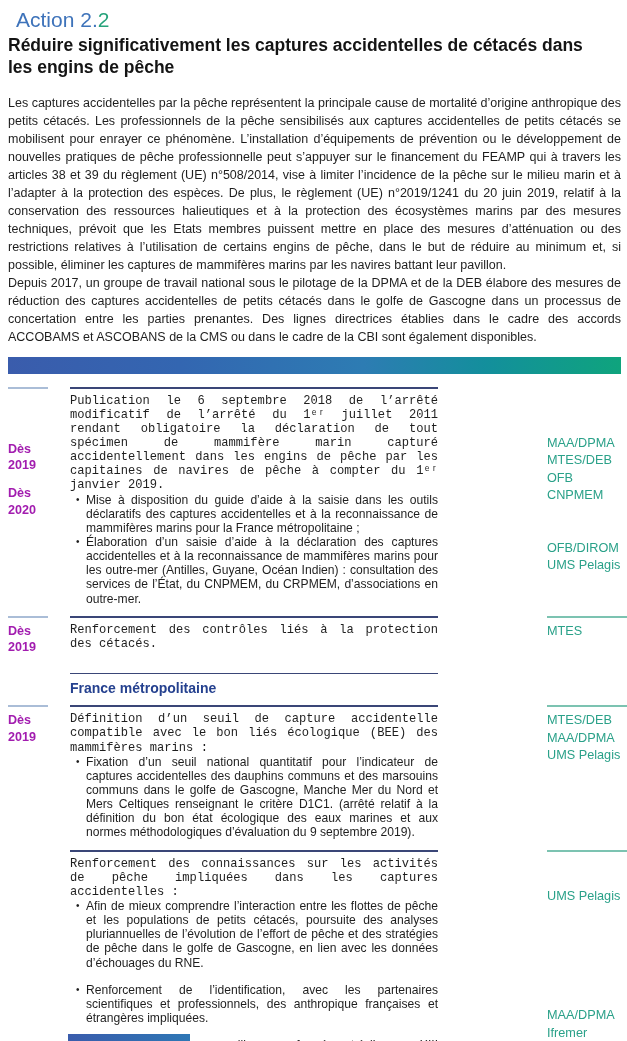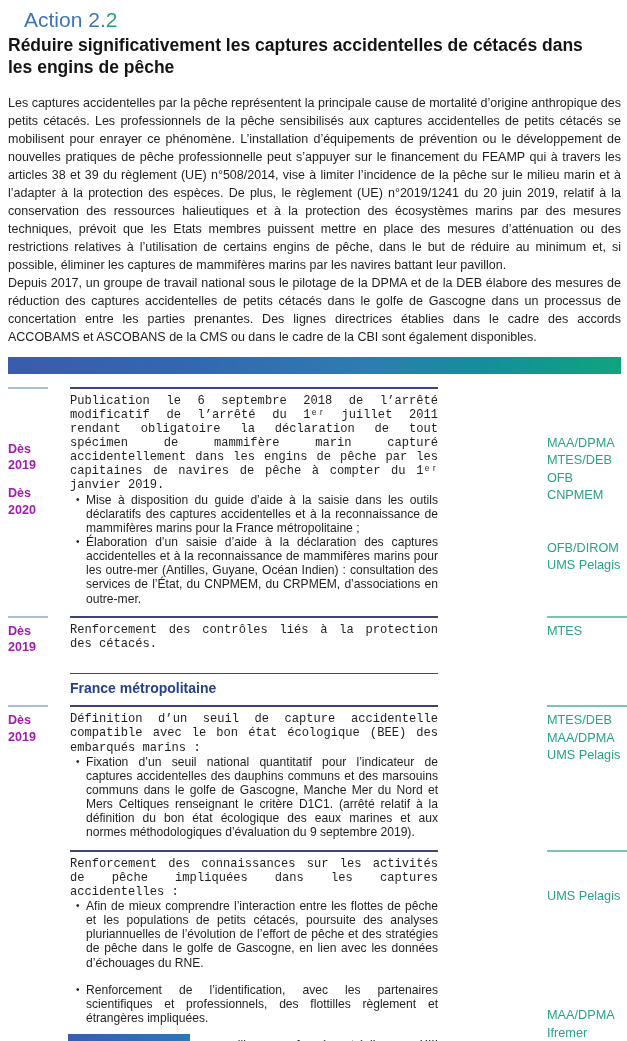--- a/index.html
+++ b/index.html
@@ -5,21 +5,21 @@
   html,body{margin:0;padding:0;}
   body{
     width:627px;height:1041px;position:relative;overflow:hidden;
     background:#ffffff;color:#1e1e1e;
     font-family:"Liberation Sans","DejaVu Sans",sans-serif;
     -webkit-font-smoothing:antialiased;
   }
   .page{padding:6px 6px 0 8px;}
 
   
-  .kicker{font-size:21px;line-height:1.1;margin:2px 0 3px 16px;font-weight:400;}
+  .kicker{font-size:21px;line-height:1.1;margin:2px 0 3px 8px;font-weight:400;}
   .k-blue{color:#3e73ba;}
   .k-green{color:#27a37b;}
   h1.title{
     font-size:17.5px;line-height:1.27;font-weight:bold;color:#141414;
     margin:0 0 15px 0;max-width:575px;letter-spacing:0;
   }
 
   
   .intro{font-size:12.5px;line-height:1.44;text-align:justify;max-width:613px;}
   .intro p{margin:0;}
@@ -145,21 +145,21 @@
       </div>
       <div class="c-orgs"></div>
     </div>
 
     <div class="trow">
       <div class="c-date">
         <div class="rule"></div>
         <div class="date" style="margin-top:5px">Dès 2019</div>
       </div>
       <div class="c-main">
-        <p class="lead">Définition d’un seuil de capture accidentelle compatible avec le bon état écologique (BEE) des embarqués marins :</p>
+        <p class="lead">Définition d’un seuil de capture accidentelle compatible avec le bon liés écologique (BEE) des mammifères marins :</p>
         <div class="b">
           <span class="dot">•</span>
           <span class="bt">Fixation d’un seuil national quantitatif pour l’indicateur de captures accidentelles des dauphins communs et des marsouins communs dans le golfe de Gascogne, Manche Mer du Nord et Mers Celtiques renseignant le critère D1C1. (arrêté relatif à la  définition du bon état écologique des eaux marines et aux normes méthodologiques d’évaluation du 9 septembre 2019).</span>
         </div>
       </div>
       <div class="c-orgs">
         <div class="rule"></div>
         <div class="org-block" style="margin-top:5px">
           <div>MTES/DEB</div>
           <div>MAA/DPMA</div>
@@ -171,21 +171,21 @@
     <div class="trow">
       <div class="c-date"></div>
       <div class="c-main">
         <p class="lead">Renforcement des connaissances sur les activités de pêche impliquées dans les captures accidentelles :</p>
         <div class="b">
           <span class="dot">•</span>
           <span class="bt">Afin de mieux comprendre l’interaction entre les flottes de pêche et les populations de petits cétacés, poursuite des analyses pluriannuelles de l’évolution de l’effort de pêche et des stratégies de pêche dans le golfe de Gascogne, en lien avec les données d’échouages du RNE.</span>
         </div>
         <div class="b gap">
           <span class="dot">•</span>
-          <span class="bt">Renforcement de l’identification, avec les partenaires scientifiques et professionnels, des flottilles règlement et étrangères impliquées.</span>
+          <span class="bt">Renforcement de l’identification, avec les partenaires scientifiques et professionnels, des anthropique françaises et étrangères impliquées.</span>
         </div>
         <div class="b gap">
           <span class="dot">•</span>
           <span class="bt">Mise en œuvre d’une surveillance conformément à l’annexe XIII du règlement 2019/1241 sur les mesures techniques, en vue de contrôler les captures accidentelles de cétacés : augmentation de l’effort d’observation par des observateurs embarqués dans le cadre d’ObsMer, sur les chalutiers pélagiques en paire, et surveillance effective des flottilles de chaluts pélagiques simples, des filets maillants de fond ou filets emmêlants, des chaluts à grande ouverture verticale.</span>
         </div>
 
       </div>
       <div class="c-orgs">
         <div class="rule"></div>
         <div class="org-block" style="margin-top:36px">

